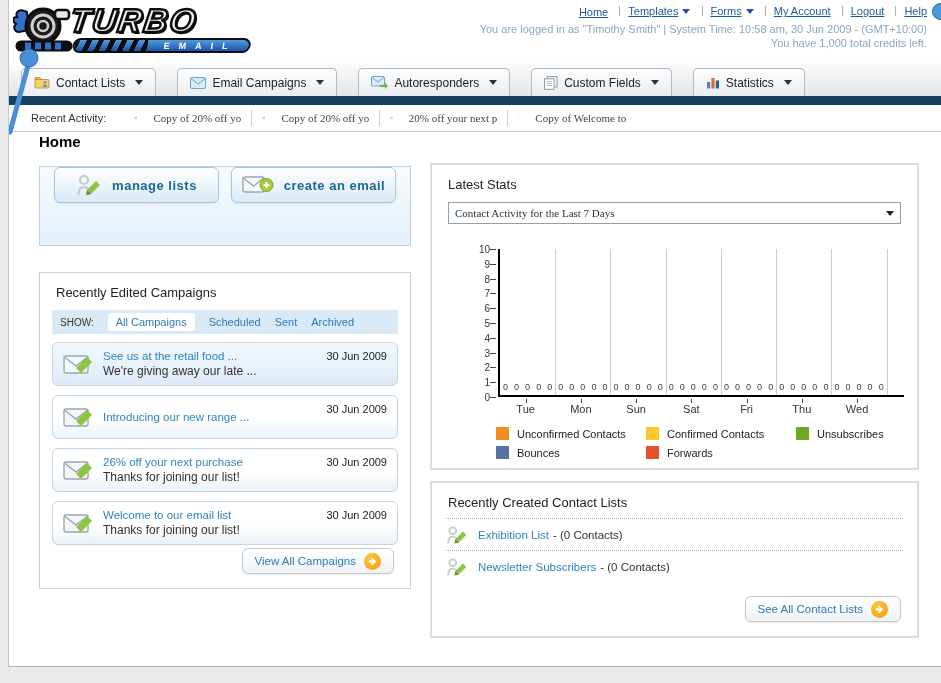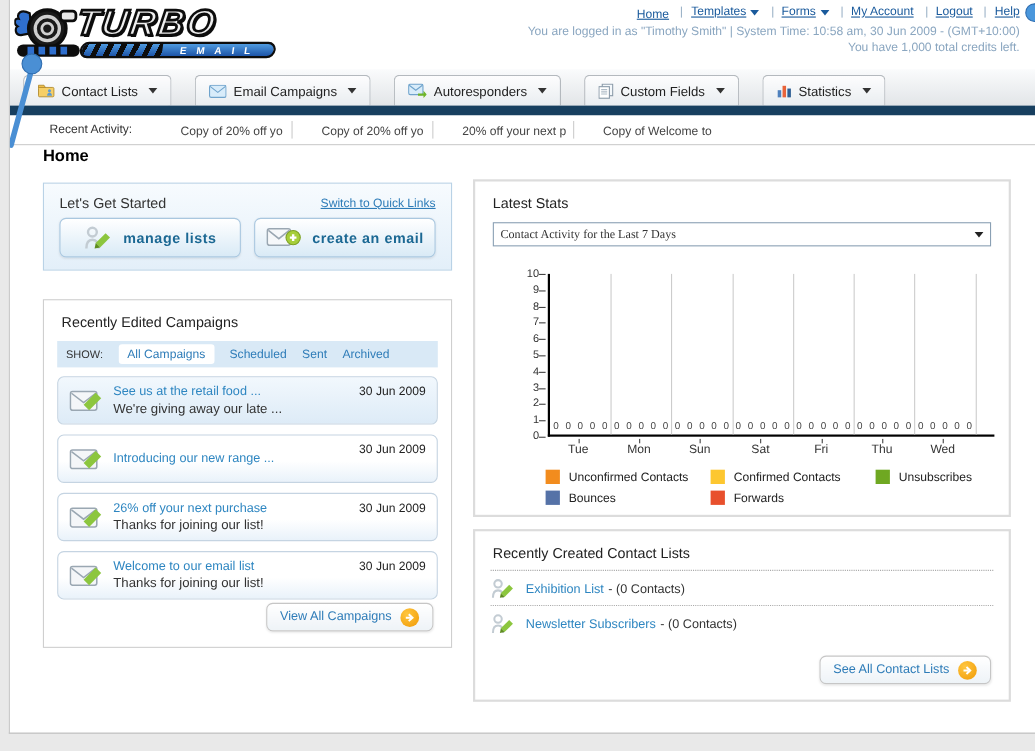--- a/index.html
+++ b/index.html
@@ -67,27 +67,27 @@
     border-radius: 5px 5px 0 0; cursor: pointer;
     font-size: 12px; color: #222; white-space: nowrap;
   }
   .tab .caret { border-top-color: #333; }
   .navy-bar { position: absolute; left: 0; top: 96px; width: 100%; height: 9px; background: #173f5f; }
 
   
   .activity {
     position: absolute; left: 0; top: 105px; width: 100%; height: 27px;
     background: #fff; border-bottom: 1px solid #ccc;
-    display: flex; align-items: center; padding-left: 36px; font-size: 11px; color: #333;
+    display: flex; align-items: center; padding-left: 22px; font-size: 11px; color: #333;
   }
   .activity-label { margin-right: 18px; }
   .activity-item {
-    display: inline-flex; align-items: flex-end; gap: 16px; padding: 0 10px;
+    display: inline-flex; align-items: center; gap: 16px; padding: 0 10px;
     border-right: 1px solid #ccc; color: #444; cursor: pointer;
-    max-width: 128px; overflow: hidden; white-space: nowrap; height: 16px;
+    max-width: 128px; overflow: hidden; white-space: nowrap; height: 16px; font-family: Liberation Serif, serif;
   }
 
   .page-title { position: absolute; left: 30px; top: 133px; font-size: 15px; font-weight: bold; color: #000; }
 
   
   .panel-blue {
     position: absolute; left: 30px; top: 166px; width: 372px; height: 80px;
     border: 1px solid #b9d2e6; background: linear-gradient(#f7fbfe, #e3eff9);
   }
   .gs-head { display: flex; justify-content: space-between; align-items: center; padding: 10px 14px 6px 14px; }
@@ -316,24 +316,20 @@
           <rect x="0.5" y="0.5" width="15" height="11" rx="1.5" fill="#d8ecfa" stroke="#6fa3cc"></rect>
           <path d="M1 1.5 L8 7 L15 1.5" fill="none" stroke="#6fa3cc"></path>
         </svg>
       <span>Copy of Welcome to</span>
     </span>
   </div>
 
   <h1 class="page-title">Home</h1>
 
   <div class="panel-blue">
-    <div class="gs-head">
-      <span class="gs-title">Let's Get Started</span>
-      <a class="gs-switch">Switch to Quick Links</a>
-    </div>
     <div class="gs-buttons">
       <button class="gs-btn">
         <svg width="26" height="24" viewBox="0 0 26 24">
           <circle cx="8" cy="7" r="4" fill="none" stroke="#c3ccd3" stroke-width="2.2"></circle>
           <path d="M2.5 22 c0-6 2.8-8 5.5-8 s5.5 2 5.5 8" fill="none" stroke="#c3ccd3" stroke-width="2.2"></path>
           <path d="M11 17 L20 8 L24 12 L15 21 Z" fill="#8cc63e"></path>
           <path d="M11 17 L10 22 L15 21 Z" fill="#5e8c1f"></path>
         </svg>
         <span>manage lists</span>
       </button>

